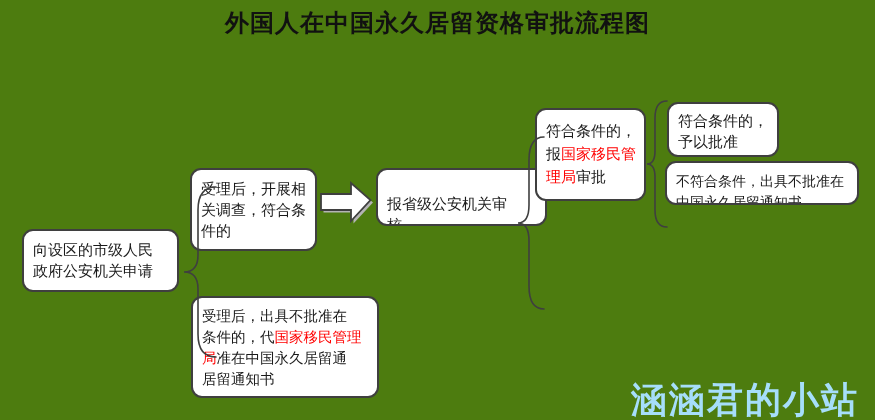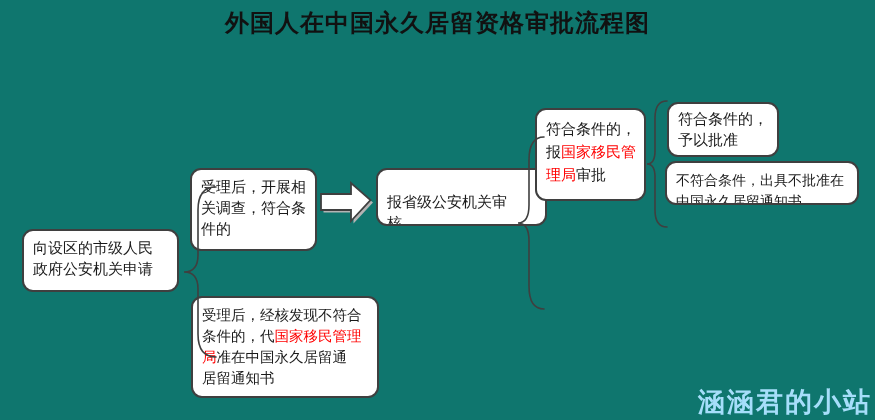--- a/index.html
+++ b/index.html
@@ -1,18 +1,18 @@
 <!DOCTYPE html>
 <html style="--hl: #ff0000; --box-border: #3f3f3f; --wm: #a6defa;"><head>
 <meta charset="utf-8">
 <style>
   html,body{margin:0;padding:0;background:#fff;}
   .canvas{
-    position:relative;width:875px;height:420px;background:#0f766e;overflow:hidden;
-    font-family:Liberation Mono, monospace;
+    position:relative;width:875px;height:420px;background:#4d7c0f;overflow:hidden;
+    font-family:Liberation Sans, sans-serif;
   }
   .page-title{
     position:absolute;left:0;top:7px;width:100%;text-align:center;
     font-size:24px;font-weight:bold;color:#111;letter-spacing:1px;
   }
   .node{
     position:absolute;box-sizing:border-box;
     border:2px solid var(--box-border,#3f3f3f);border-radius:11px;
     background:#fff;color:#1a1a1a;
     font-size:15px;line-height:21px;
@@ -23,22 +23,22 @@
   .n-apply              {left:22px;  top:229px; width:157px; height:63px;}
   .n-investigate        {left:190px; top:168px; width:127px; height:83px;}
   .n-provincial-review  {left:376px; top:168px; width:171px; height:58px; padding-top:23px;}
   .n-submit-approval    {left:535px; top:108px; width:111px; height:93px; line-height:23px; padding-top:9px;}
   .n-approved           {left:667px; top:102px; width:112px; height:55px; padding-top:6px;}
   .n-rejection-notice   {left:665px; top:161px; width:194px; height:44px; font-size:14px;}
   .n-reject-submit      {left:534px; top:243px; width:168px; height:83px; font-size:14.5px;}
   .n-reject-after-accept{left:191px; top:296px; width:188px; height:102px; font-size:14.5px;}
   .connector{position:absolute;}
   .watermark{
-    position:absolute;right:3px;bottom:2px;
-    font-size:27px;font-weight:bold;color:var(--wm,#a6defa);
+    position:absolute;right:16px;bottom:2px;
+    font-size:36px;font-weight:bold;color:var(--wm,#a6defa);
     letter-spacing:2px;line-height:1;
   }
 </style>
 </head>
 <body>
 
 <div class="canvas">
 
   <div class="page-title">外国人在中国永久居留资格审批流程图</div>
 
@@ -56,21 +56,21 @@
 报</span><span class="hl">国家移民管
 理局</span><span>审批</span></div>
 
   <div class="node n-approved"><span>符合条件的，
 予以批准</span></div>
 
   <div class="node n-rejection-notice"><span>不符合条件，出具不批准在
 中国永久居留通知书</span></div>
 
 
-  <div class="node n-reject-after-accept"><span>受理后，经核发现不符合
+  <div class="node n-reject-after-accept"><span>受理后，出具不批准在
 条件的，代</span><span class="hl">国家移民管理
 局</span><span>准在中国永久居留通
 居留通知书</span></div>
 
   <svg class="connector" style="left:320px;top:181px;" width="54" height="44" viewBox="0 0 54 44">
     <polygon points="3.5,15.5 33.5,15.5 33.5,4.5 53,21.5 33.5,42.5 33.5,31.5 3.5,31.5" fill="#b4b4b4" stroke="none"></polygon>
     <polygon points="1,13 31,13 31,2 50.5,19 31,40 31,29 1,29" fill="#ffffff" stroke="#3f3f3f" stroke-width="1.8" stroke-linejoin="miter"></polygon>
   </svg>
 
   <svg class="connector" style="left:182px;top:186px;" width="36" height="172" viewBox="0 0 36 172">

